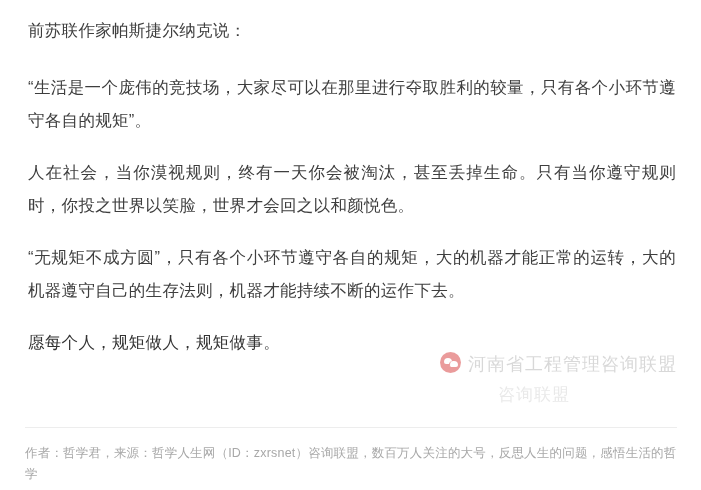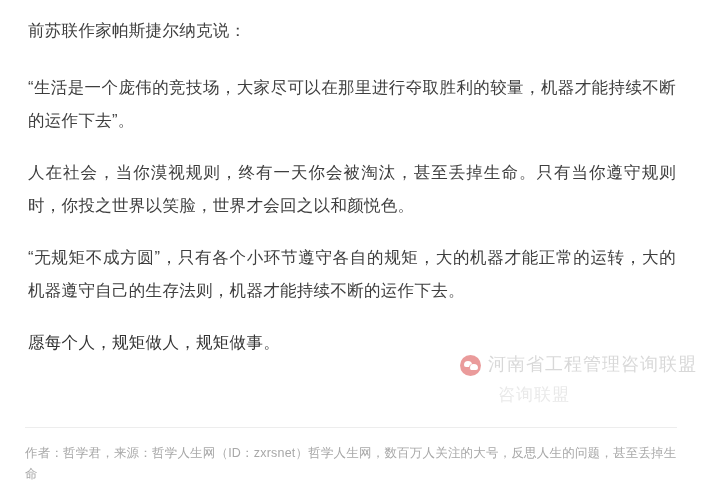--- a/index.html
+++ b/index.html
@@ -36,24 +36,24 @@
   .para.first {
     margin-bottom: 24px;
   }
   .para.bold {
     font-weight: normal;
     color: #333333;
     margin-bottom: 0;
   }
   .watermark {
     position: absolute;
-    left: 460px;
+    left: 440px;
     top: 352px;
     display: flex;
-    align-items: flex-end;
+    align-items: flex-start;
     opacity: 0.55;
   }
   .wm-icon {
     width: 21px;
     height: 21px;
     border-radius: 50%;
     background: #d94b4b;
     margin-right: 7px;
     position: relative;
     flex: 0 0 auto;
@@ -114,28 +114,28 @@
     letter-spacing: 0.2px;
   }
 </style>
 </head>
 <body>
 
 <div class="page">
 
   <div class="content">
     <p class="para first">前苏联作家帕斯捷尔纳克说：</p>
-    <p class="para">“生活是一个庞伟的竞技场，大家尽可以在那里进行夺取胜利的较量，机器才能持续不断的运作下去”。</p>
+    <p class="para">“生活是一个庞伟的竞技场，大家尽可以在那里进行夺取胜利的较量，只有各个小环节遵守各自的规矩”。</p>
     <p class="para">人在社会，当你漠视规则，终有一天你会被淘汰，甚至丢掉生命。只有当你遵守规则时，你投之世界以笑脸，世界才会回之以和颜悦色。</p>
     <p class="para">“无规矩不成方圆”，只有各个小环节遵守各自的规矩，大的机器才能正常的运转，大的机器遵守自己的生存法则，机器才能持续不断的运作下去。</p>
     <p class="para bold">愿每个人，规矩做人，规矩做事。</p>
   </div>
 
   <div class="watermark">
     <span class="wm-icon"></span>
     <span class="wm-text">河南省工程管理咨询联盟</span>
   </div>
   <div class="watermark2">咨询联盟</div>
 
   <div class="footer-rule"></div>
-  <div class="footer">作者：哲学君，来源：哲学人生网（ID：zxrsnet）哲学人生网，数百万人关注的大号，反思人生的问题，甚至丢掉生命</div>
+  <div class="footer">作者：哲学君，来源：哲学人生网（ID：zxrsnet）咨询联盟，数百万人关注的大号，反思人生的问题，感悟生活的哲学</div>
 
 </div>
 
 </body></html>

